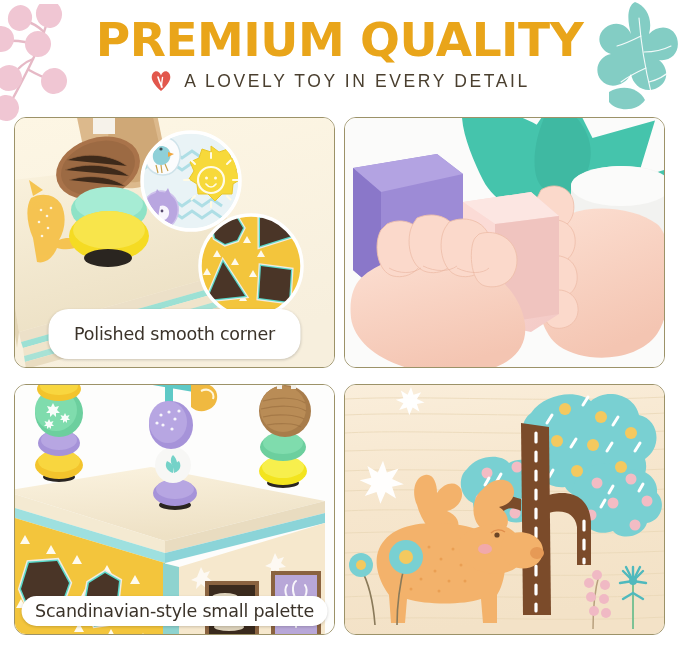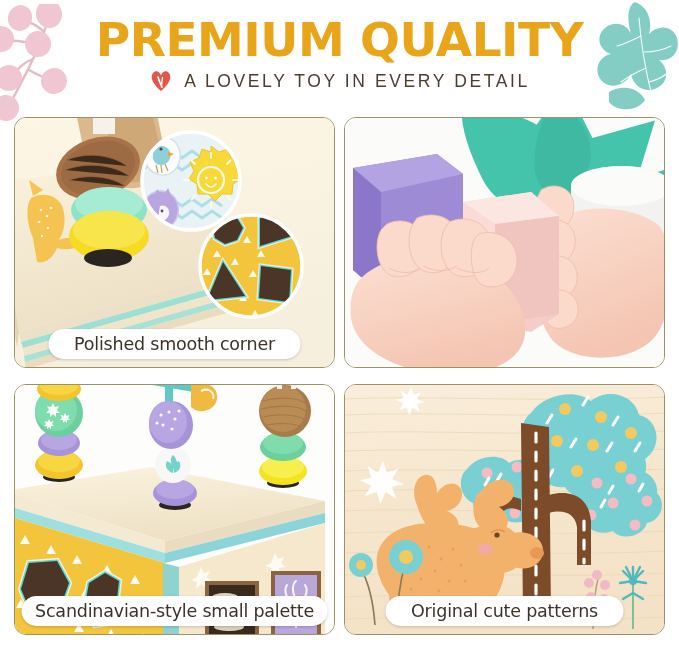--- a/index.html
+++ b/index.html
@@ -49,21 +49,21 @@
     border-radius: 12px;
     overflow: hidden;
     background: #fff;
   }
   .panel-img { position: absolute; inset: 0; overflow: hidden; }
   .caption {
     position: absolute; left: 50%; transform: translateX(-50%);
     bottom: 8px;
     background: #ffffff;
     border-radius: 20px;
-    padding: 5px 26px;
+    padding: 15px 26px;
     font-size: 17.5px; color: #3b332a;
     font-family: "DejaVu Sans", sans-serif;
     white-space: nowrap;
     box-shadow: 0 1px 3px rgba(0,0,0,0.18);
     letter-spacing: -0.2px;
   }
   .caption.wide { padding: 5px 14px; }
 
   svg { display: block; }
 </style>
@@ -707,17 +707,16 @@
               <path d="M288 196 l -7 -14"></path>
                 <path d="M288 196 l 7 -14"></path>
               <path d="M288 196 v -14"></path>
               <path d="M288 208 l -10 6"></path>
                 <path d="M288 208 l 10 6"></path>
             </g>
             <circle cx="288" cy="196" r="4" fill="#4fb9bd"></circle>
           </g>
         </svg>
       </div>
-      <div class="caption">Original cute patterns</div>
     </div>
 
   </div>
 </div>
 
 </body></html>

